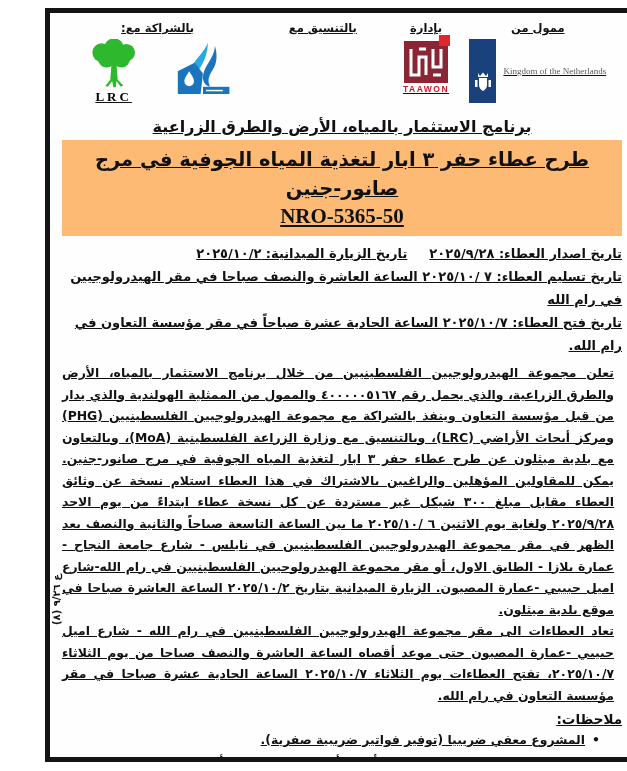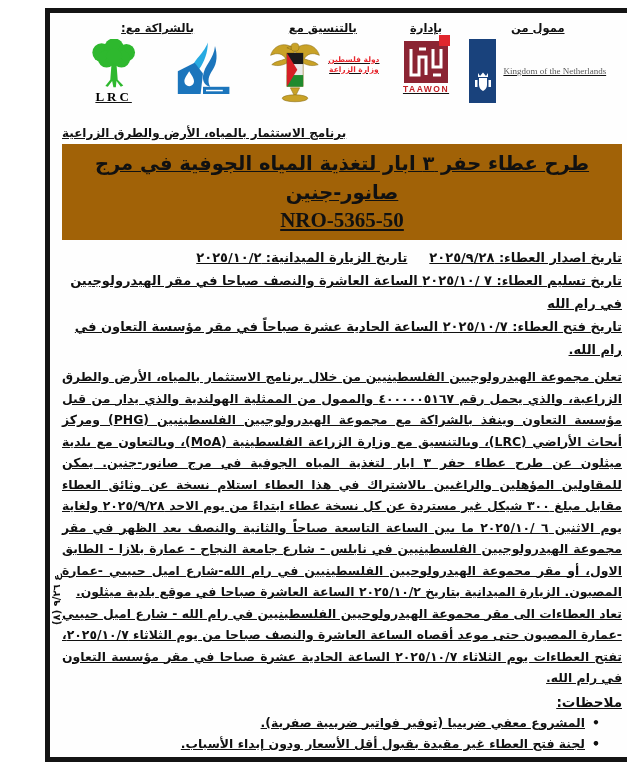--- a/index.html
+++ b/index.html
@@ -24,33 +24,33 @@
   .moa-text{color:#e8262d;font-size:7.5px;font-weight:bold;text-align:center;margin-top:16px;line-height:10px;direction:rtl;white-space:nowrap;}
   .nl-block{display:flex;direction:ltr;align-items:flex-start;gap:7px;}
   .nl-bar{width:27px;height:64px;background:#19427c;position:relative;}
   .nl-crest{position:absolute;bottom:6px;left:0;width:27px;text-align:center;}
   .nl-text{font-family:"Liberation Serif",serif;font-size:9px;color:#5a5a5a;margin-top:27px;direction:ltr;white-space:nowrap;}
   .taawon-block{position:relative;margin-top:2px;display:flex;flex-direction:column;align-items:center;}
   .taawon-sq{position:relative;width:44px;height:42px;background:#8b2433;}
   .taawon-dot{position:absolute;top:-6px;right:-2px;width:11px;height:11px;background:#e0262d;}
   .taawon-text{font-size:8.5px;font-weight:bold;color:#c12026;letter-spacing:1.5px;direction:ltr;margin-top:1px;font-family:"Liberation Sans",sans-serif;}
 
-  .program-line{text-align:left;font-size:12px;font-weight:bold;margin:9px 0 4px 0;}
+  .program-line{text-align:center;font-size:16px;font-weight:bold;margin:0 0 4px 0;}
 
   
-  .title-block{background:#a16207;margin:4px 0 6px 0;padding:5px 6px 7px 6px;text-align:center;}
+  .title-block{background:#fdba74;margin:4px 0 6px 0;padding:5px 6px 7px 6px;text-align:center;}
   .title-main{font-size:19.5px;font-weight:bold;line-height:29px;}
   .title-ref{font-family:"Liberation Serif",serif;font-size:21px;font-weight:bold;direction:ltr;line-height:26px;}
 
   
   .dates{font-size:13px;font-weight:bold;line-height:23px;}
   .dates .gap{display:inline-block;width:22px;}
 
   
-  .body-text{font-size:12.4px;font-weight:bold;line-height:21.5px;text-align:justify;text-align-last:right;margin:5px 0 0 0;}
+  .body-text{font-size:12.4px;font-weight:bold;line-height:21.5px;text-align:justify;text-align-last:right;margin:5px 8px 0 0;}
   .body-text p{margin:0;}
 
   
   .notes-heading{font-size:13.5px;font-weight:bold;text-decoration:underline;margin-top:5px;}
   .notes-list{list-style:none;margin:2px 0 0 0;padding:0 22px 0 0;font-size:12.4px;font-weight:bold;line-height:21.5px;}
   .notes-list li{position:relative;padding-right:15px;text-align:justify;text-align-last:right;}
   .notes-list li .marker{position:absolute;right:0;top:0;}
 
   
   .side-note{position:absolute;left:1px;top:612px;transform:rotate(-90deg);transform-origin:left top;font-size:10px;font-weight:bold;white-space:nowrap;direction:rtl;}
@@ -88,42 +88,20 @@
             <path d="M8 52 L36 38 L50 56 L46 90 L8 90 Z" fill="#1b75bc"></path>
             <path d="M27 52 C22 60 19 64 19 69 a8 8 0 0 0 16 0 C35 64 32 60 27 52 Z" fill="#ffffff"></path>
             <rect x="50" y="78" width="44" height="12" fill="#1b75bc"></rect>
             <rect x="55" y="83" width="28" height="2.5" fill="#ffffff"></rect>
           </svg>
         </div>
       </div>
 
       <div class="logo-col" style="width:150px;">
         <div class="logo-label">بالتنسيق مع</div>
-        <div class="moa-block">
-          <svg width="58" height="64" viewBox="0 0 100 110">
-            <g fill="#c9a227" stroke="#8a6d14" stroke-width="1">
-              <path d="M50 18 C36 4 14 8 8 28 C20 22 30 26 34 34 C24 38 16 38 10 44 C22 48 32 44 38 40 L42 52 Z"></path>
-              <path d="M50 18 C64 4 86 8 92 28 C80 22 70 26 66 34 C76 38 84 38 90 44 C78 48 68 44 62 40 L58 52 Z"></path>
-              <circle cx="50" cy="14" r="7"></circle>
-              <path d="M43 12 L36 15 L43 18 Z"></path>
-              <path d="M42 84 L50 100 L58 84 Z"></path>
-              <ellipse cx="50" cy="102" rx="22" ry="6"></ellipse>
-            </g>
-            <g>
-              <rect x="36" y="24" width="28" height="58" fill="#e9e9e9" stroke="#8a6d14"></rect>
-              <rect x="36" y="24" width="28" height="19" fill="#1a1a1a"></rect>
-              <rect x="36" y="62" width="28" height="20" fill="#1f8a2e"></rect>
-              <path d="M36 24 L54 53 L36 82 Z" fill="#d61f26"></path>
-            </g>
-          </svg>
-          <div class="moa-text">
-            <div>دولة فلسطين</div>
-            <div>وزارة الزراعة</div>
-          </div>
-        </div>
       </div>
 
       <div class="logo-col" style="width:66px;">
         <div class="logo-label">بإدارة</div>
         <div class="taawon-block">
           <div class="taawon-sq">
             <div class="taawon-dot"></div>
             <svg width="44" height="42" viewBox="0 0 44 42">
               <g stroke="#ffffff" stroke-width="3" fill="none">
                 <path d="M7 8 V34 H15 V16 H22 V34"></path>

